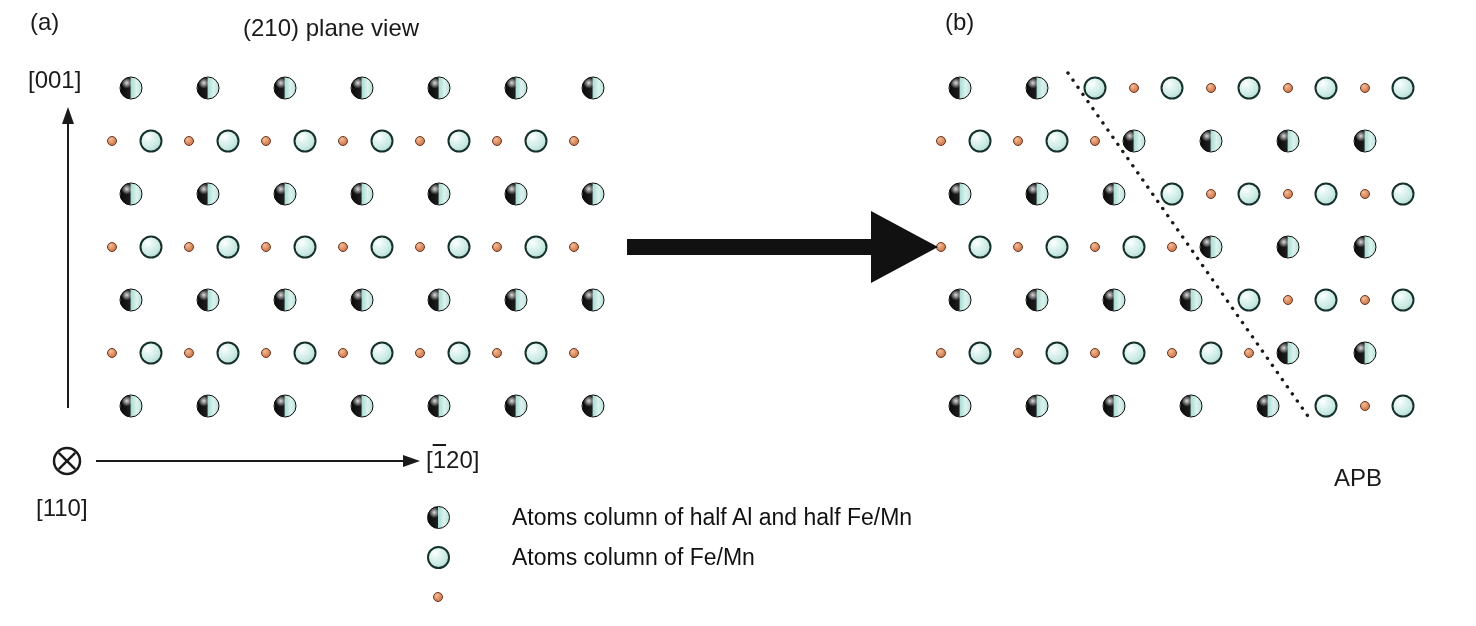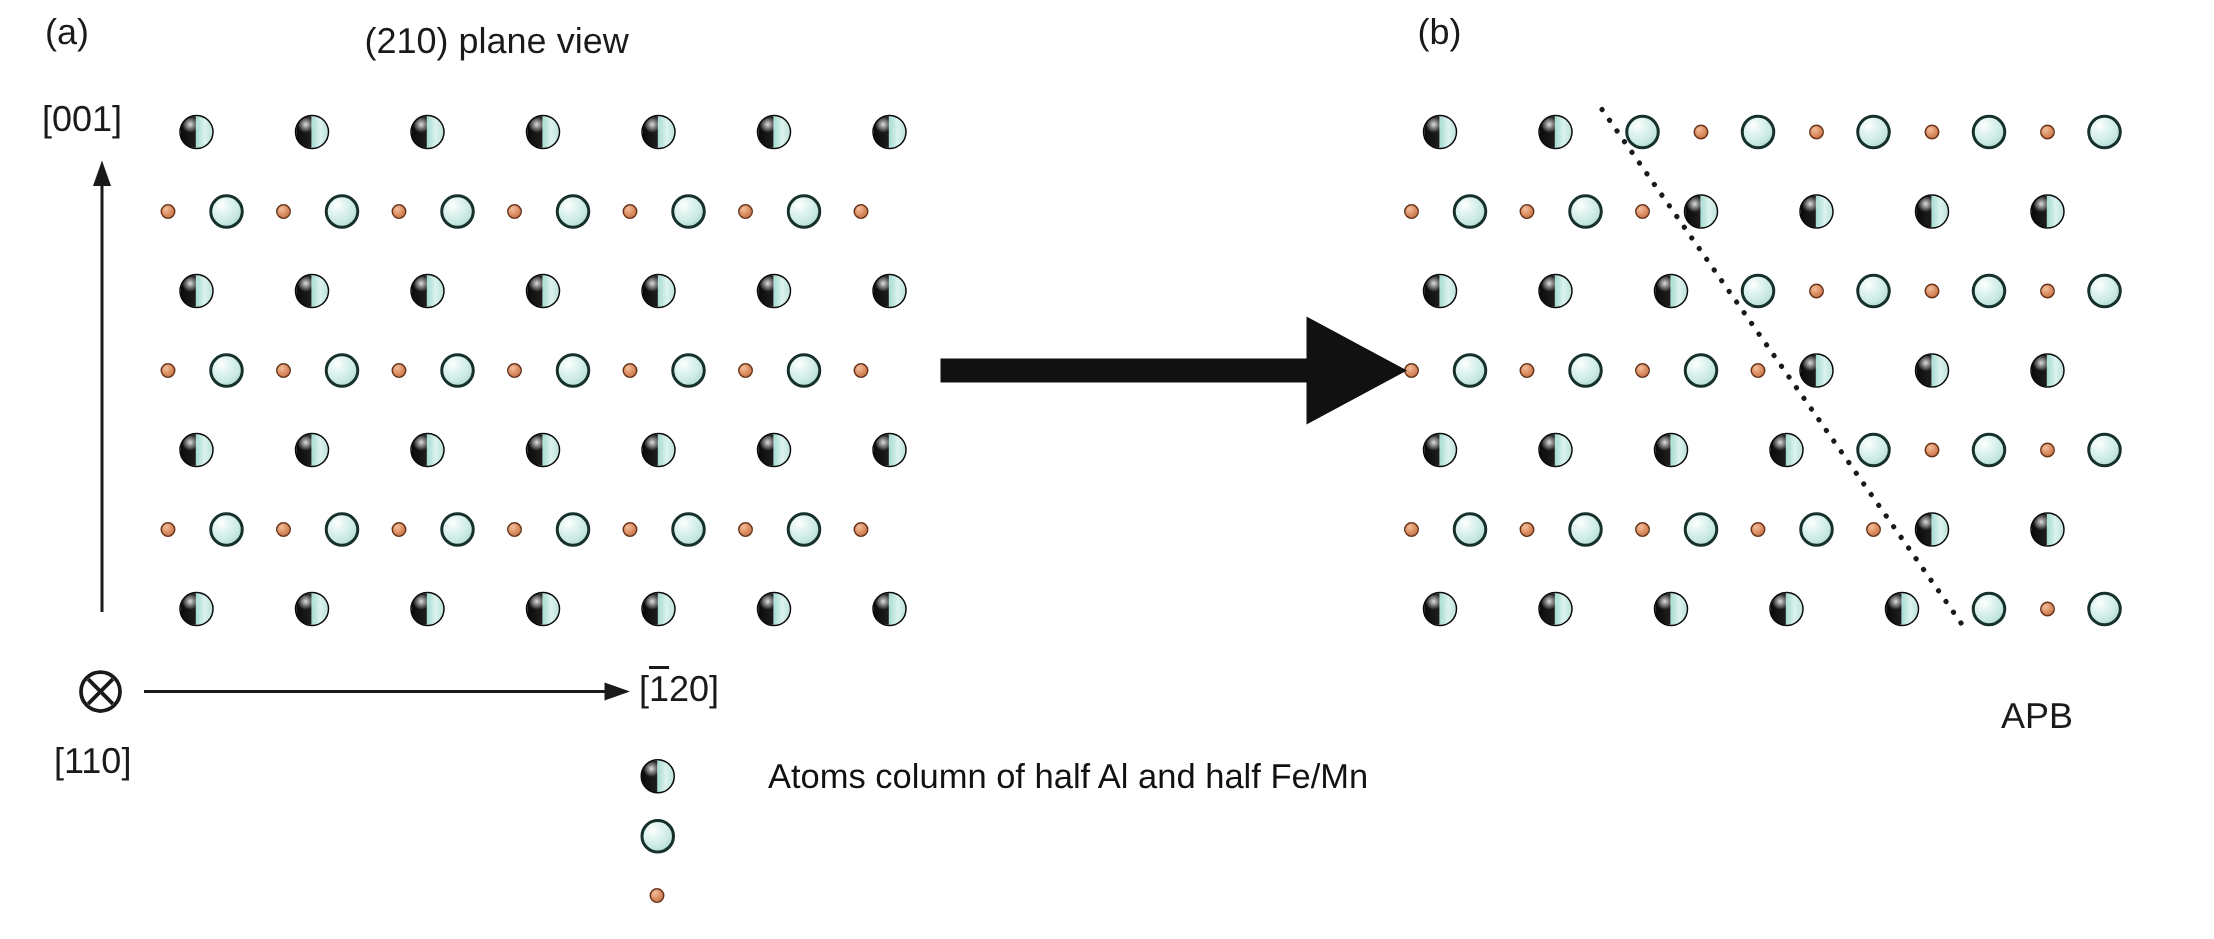--- a/index.html
+++ b/index.html
@@ -231,20 +231,21 @@
     <div class="legend-row">
       <span class="legend-icon">
           <span class="atom atom-half"></span>
         </span>
       <span class="legend-label">Atoms column of half Al and half Fe/Mn</span>
     </div>
     <div class="legend-row">
       <span class="legend-icon">
           <span class="atom atom-fe"></span>
         </span>
+      <span class="legend-label">Atoms column of Fe/Mn</span>
     </div>
     <div class="legend-row">
       <span class="legend-icon">
           <span class="atom atom-c"></span>
         </span>
     </div>
   </div>
 
 </div>
 

